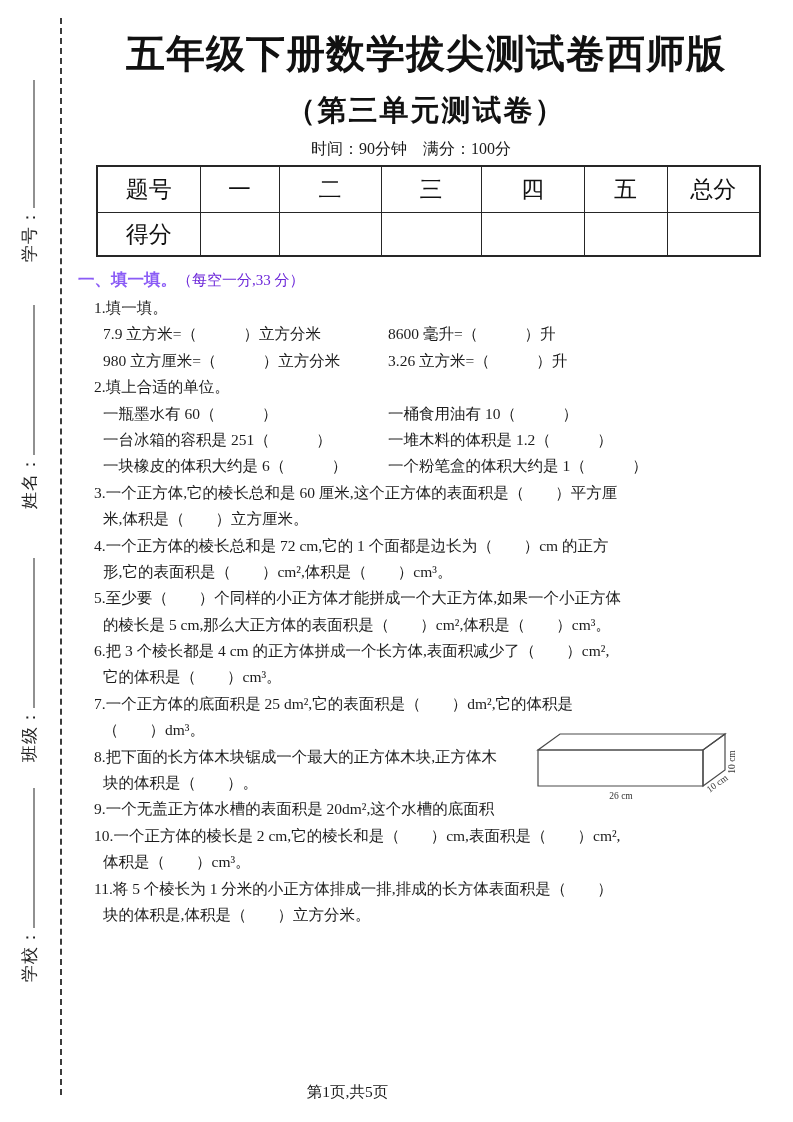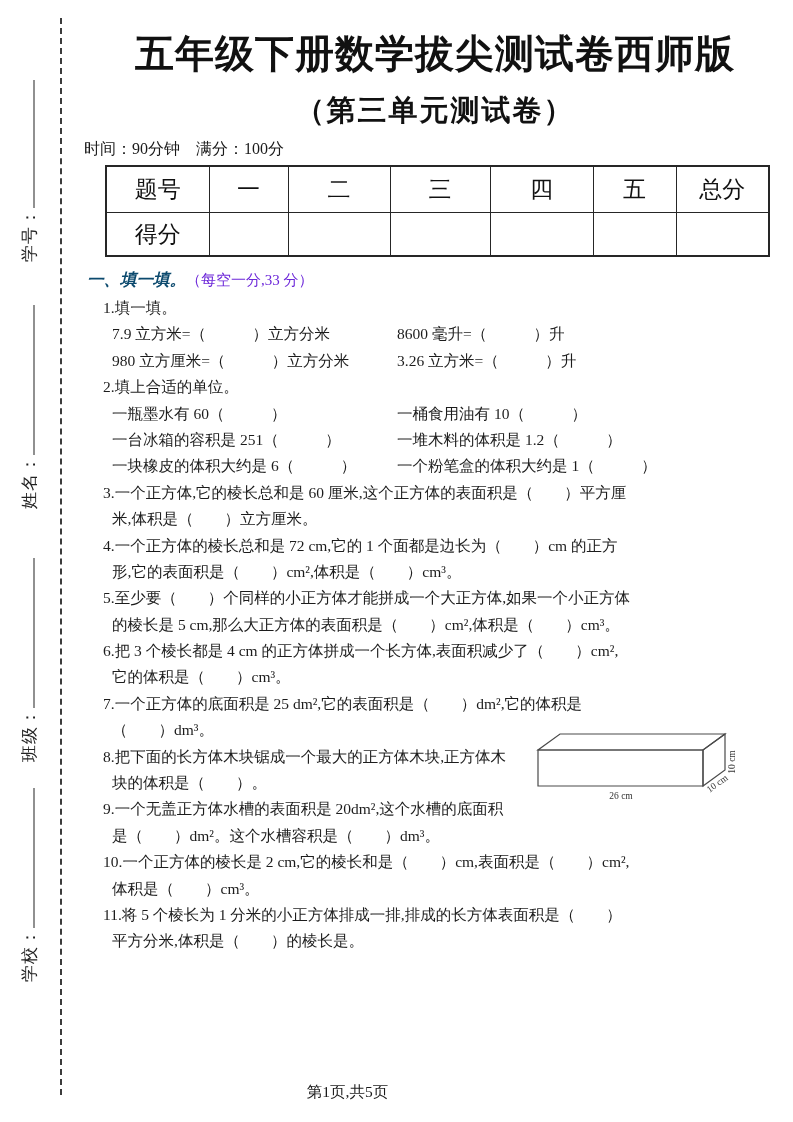--- a/index.html
+++ b/index.html
@@ -32,52 +32,52 @@
   .sf1{left:29px;top:171px;}
   .sf2{left:29px;top:407px;}
   .sf3{left:29px;top:660px;}
   .sf4{left:29px;top:885px;}
   .sf1 .blank{width:128px;}
   .sf2 .blank{width:150px;}
   .sf3 .blank{width:150px;}
   .sf4 .blank{width:140px;}
 
   
-  .content{position:absolute;left:84px;top:0;width:702px;}
+  .content{position:absolute;left:75px;top:0;width:702px;}
   .title{
     margin:27px 0 0 0;text-align:center;
     font-size:39px;font-weight:700;letter-spacing:1px;color:#111;
   }
   .subtitle{
     margin:10px 0 0 0;text-align:center;
     font-size:29px;font-weight:700;letter-spacing:2px;color:#111;
   }
   .meta{
-    margin:8px 30px 0 0;text-align:left;
+    margin:8px 30px 0 0;text-align:center;
     font-size:16px;color:#1a1a1a;
   }
   table.score{
     border-collapse:collapse;table-layout:fixed;
     margin:5px 0 0 21px;width:663px;
     border:2px solid #262626;
   }
   table.score td,table.score th{
     border:1.5px solid #262626;
     text-align:center;vertical-align:middle;
     font-size:23px;font-weight:400;color:#111;
     padding:0;
   }
   tr.score-head td{height:45px;}
   tr.score-row td{height:42px;}
 
   .sec-heading{
     margin:10px 0 0 3px;height:26px;line-height:26px;
     font-size:16.5px;white-space:nowrap;
   }
-  .sec-heading .main{font-weight:700;color:#0c4a6e;font-style:italic;}
+  .sec-heading .main{font-weight:700;color:#8b5cf6;}
   .sec-heading .note{font-weight:400;font-size:15px;color:#6d28d9;}
 
   .qlines{margin-top:2px;}
   .qline{
     height:26.4px;line-height:26.4px;
     font-size:15.5px;white-space:nowrap;color:#1c1c1c;
   }
   .ind-q{margin-left:19px;}
   .ind-sub{margin-left:28px;}
   .qline.two-col{display:flex;gap:7px;}
@@ -180,25 +180,24 @@
         <div class="qline ind-sub">形,它的表面积是（　　）cm²,体积是（　　）cm³。</div>
         <div class="qline ind-q">5.至少要（　　）个同样的小正方体才能拼成一个大正方体,如果一个小正方体</div>
         <div class="qline ind-sub">的棱长是 5 cm,那么大正方体的表面积是（　　）cm²,体积是（　　）cm³。</div>
         <div class="qline ind-q">6.把 3 个棱长都是 4 cm 的正方体拼成一个长方体,表面积减少了（　　）cm²,</div>
         <div class="qline ind-sub">它的体积是（　　）cm³。</div>
         <div class="qline ind-q">7.一个正方体的底面积是 25 dm²,它的表面积是（　　）dm²,它的体积是</div>
         <div class="qline ind-sub">（　　）dm³。</div>
         <div class="qline ind-q">8.把下面的长方体木块锯成一个最大的正方体木块,正方体木</div>
         <div class="qline ind-sub">块的体积是（　　）。</div>
         <div class="qline ind-q">9.一个无盖正方体水槽的表面积是 20dm²,这个水槽的底面积</div>
-        <div class="qline ind-sub">是（　　）dm²。这个水槽容积是（　　）dm³。</div>
         <div class="qline ind-q">10.一个正方体的棱长是 2 cm,它的棱长和是（　　）cm,表面积是（　　）cm²,</div>
         <div class="qline ind-sub">体积是（　　）cm³。</div>
         <div class="qline ind-q">11.将 5 个棱长为 1 分米的小正方体排成一排,排成的长方体表面积是（　　）</div>
-        <div class="qline ind-sub">平方分米,体积是（　　）的棱长是。</div>
+        <div class="qline ind-sub">块的体积是,体积是（　　）立方分米。</div>
       </div>
 
   </div>
 
   <div class="cuboid">
     <svg width="222" height="82" viewBox="0 0 222 82">
       <polygon points="7,30 172,30 172,66 7,66" fill="none" stroke="#4a4a4a" stroke-width="1.2"></polygon>
       <polygon points="7,30 172,30 194,14 29,14" fill="none" stroke="#4a4a4a" stroke-width="1.2"></polygon>
       <polygon points="172,30 194,14 194,50 172,66" fill="none" stroke="#4a4a4a" stroke-width="1.2"></polygon>
       <text x="90" y="79" text-anchor="middle">26 cm</text>

